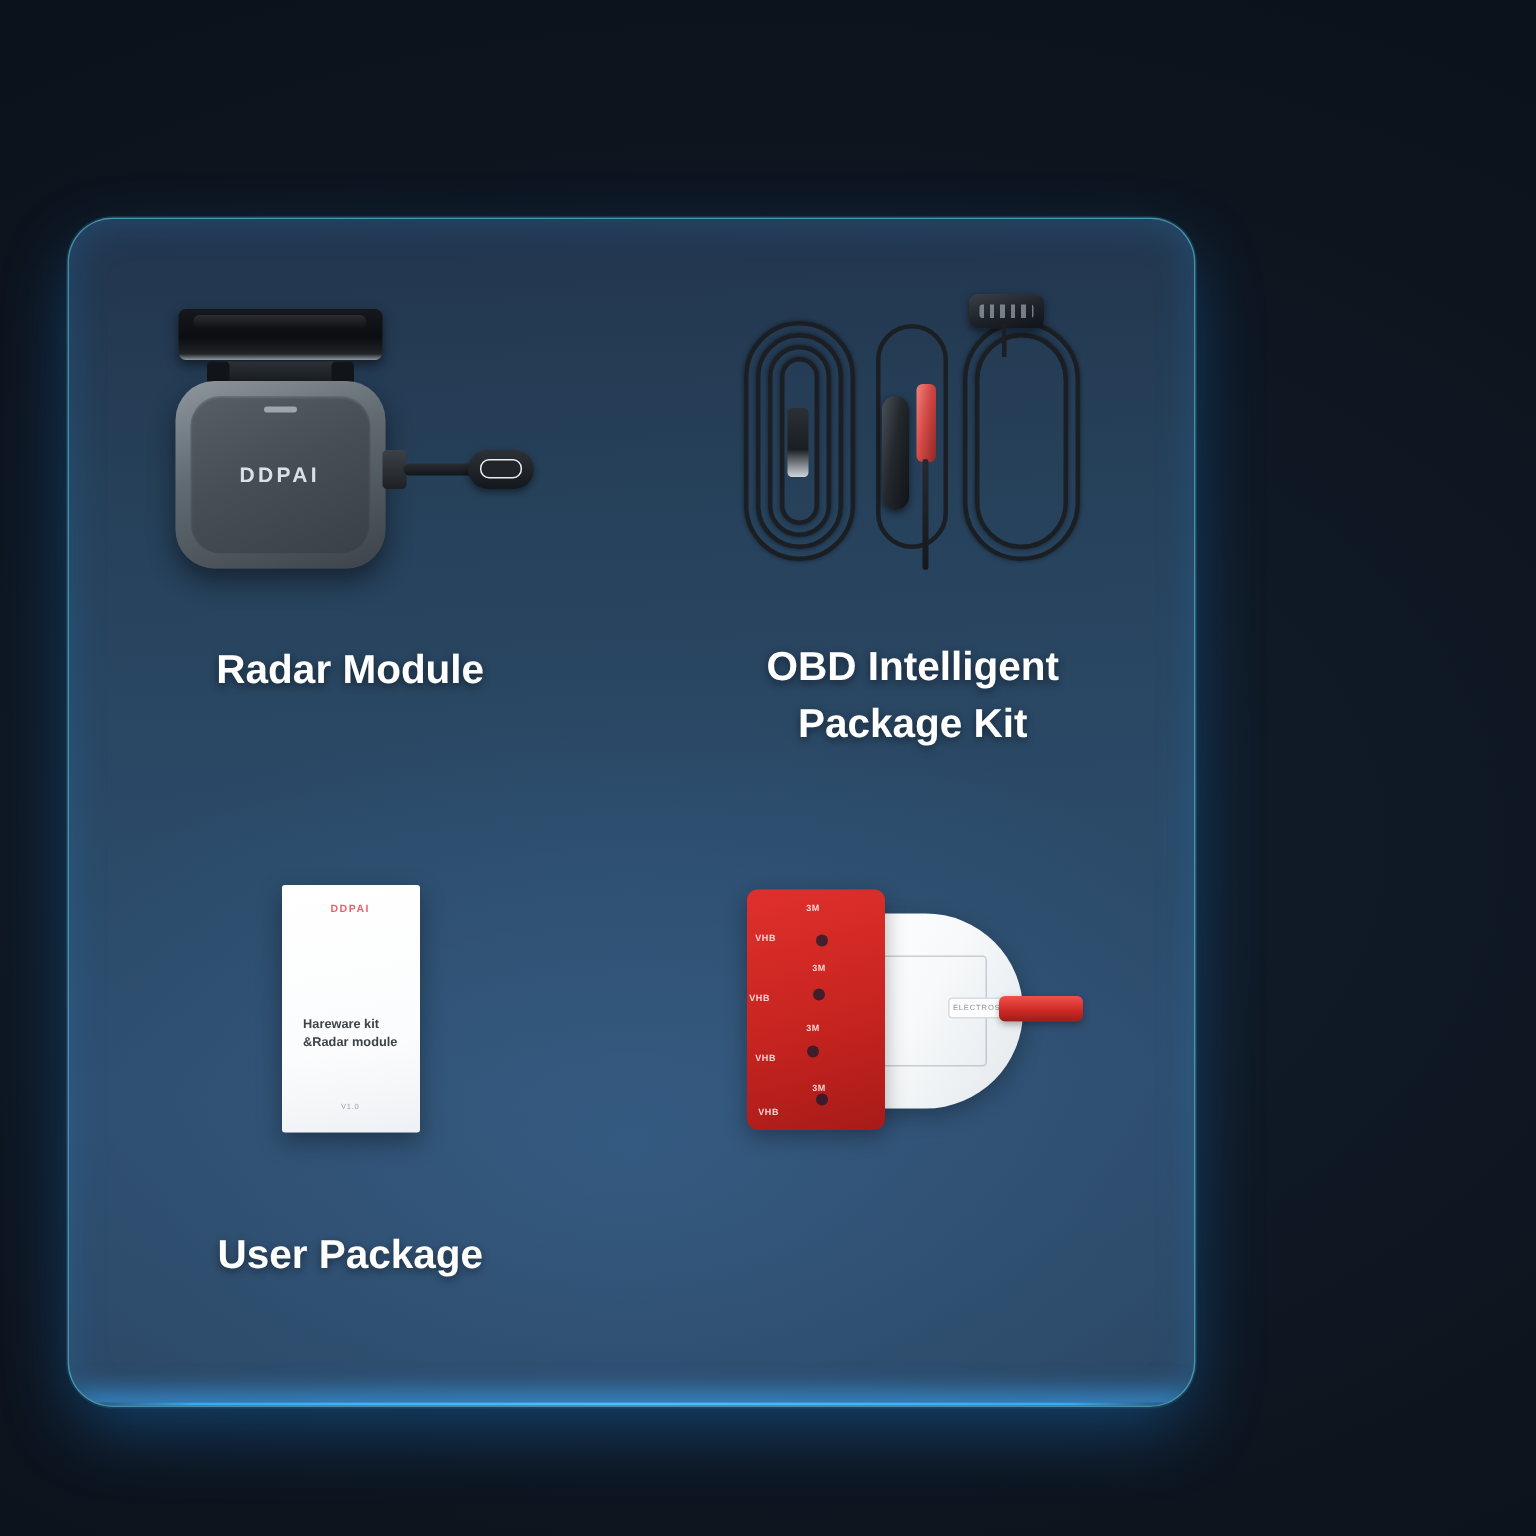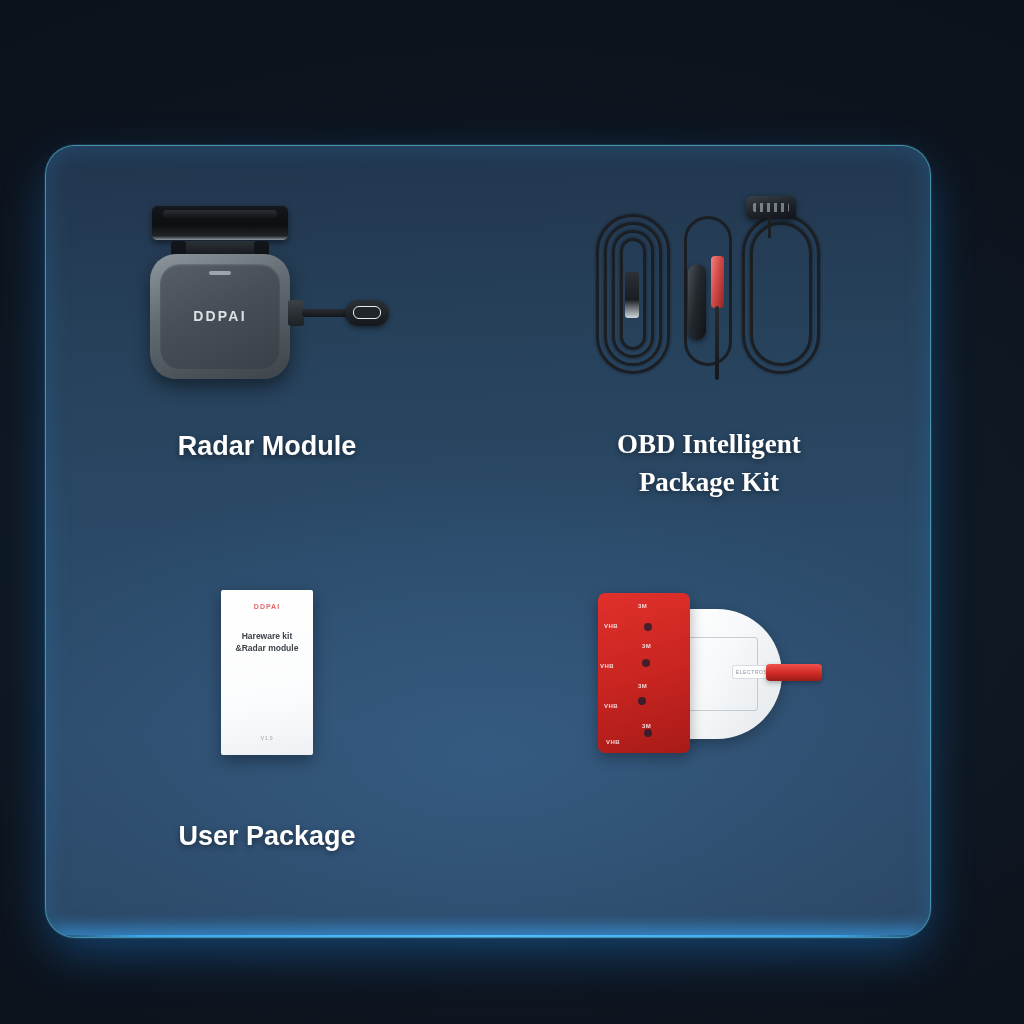--- a/index.html
+++ b/index.html
@@ -25,21 +25,21 @@
     font-weight: bold;
     letter-spacing: -0.2px;
     color: #3fe8e0;
     text-shadow: 0 0 14px rgba(45,226,220,0.55), 0 0 34px rgba(45,226,220,0.30);
   }
 
   
   .panel {
     position: absolute;
     left: 45px; top: 145px;
-    width: 886px; height: 793px;
+    width: 752px; height: 793px;
     border-radius: 30px;
     background: linear-gradient(178deg, #22354d 0%, #264059 22%, #2b4a68 52%, #2e4c6c 72%, #2b4764 100%);
     border: 1.6px solid rgba(86,196,214,0.62);
     box-shadow:
       0 0 0 1px rgba(60,150,185,0.18),
       0 18px 48px -6px rgba(32,140,235,0.40),
       0 2px 26px rgba(40,150,230,0.22) inset;
     overflow: hidden;
   }
   .panel-sheen {
@@ -69,21 +69,21 @@
     font-weight: bold;
     font-size: 27px;
     line-height: 1.42;
     text-align: center;
     text-shadow: 0 2px 6px rgba(0,0,0,0.45);
   }
 
   .cell-radar   .art { height: 215px; margin-top: 42px; }
   .cell-radar   .caption { margin-top: 24px; }
   .cell-obd     .art { height: 215px; margin-top: 42px; }
-  .cell-obd     .caption { margin-top: 22px; font-family: Liberation Serif, serif; }
+  .cell-obd     .caption { margin-top: 22px; }
   .cell-manual  .art { height: 205px; margin-top: 28px; }
   .cell-manual  .caption { margin-top: 42px; }
   .cell-sticker .art { height: 205px; margin-top: 28px; }
   .cell-sticker .caption { margin-top: 32px; }
 
   
   .radar-wrap { position: relative; width: 250px; height: 200px; }
   .radar-bracket {
     position: absolute; left: 10px; top: 10px;
     width: 136px; height: 34px;
@@ -221,23 +221,23 @@
     border-radius: 2px;
     box-shadow: 0 6px 16px rgba(0,0,0,0.35);
     display: flex; flex-direction: column; align-items: center;
   }
   .manual-logo {
     margin-top: 13px;
     font-size: 7px; font-weight: bold; letter-spacing: 1px;
     color: #e04a52; opacity: 0.85;
   }
   .manual-title {
-    margin-top: 20px;
+    margin-top: 66px;
     font-size: 8.5px; font-weight: bold; line-height: 1.5;
-    color: #3c4349; text-align: center;
+    color: #3c4349; text-align: left;
   }
   .manual-foot {
     position: absolute; bottom: 14px; left: 0; right: 0;
     text-align: center; font-size: 5px; color: #9aa3ab; letter-spacing: 0.5px;
   }
 
   
   .stk-wrap { position: relative; width: 250px; height: 175px; }
   .stk-white {
     position: absolute; left: 78px; top: 24px;

